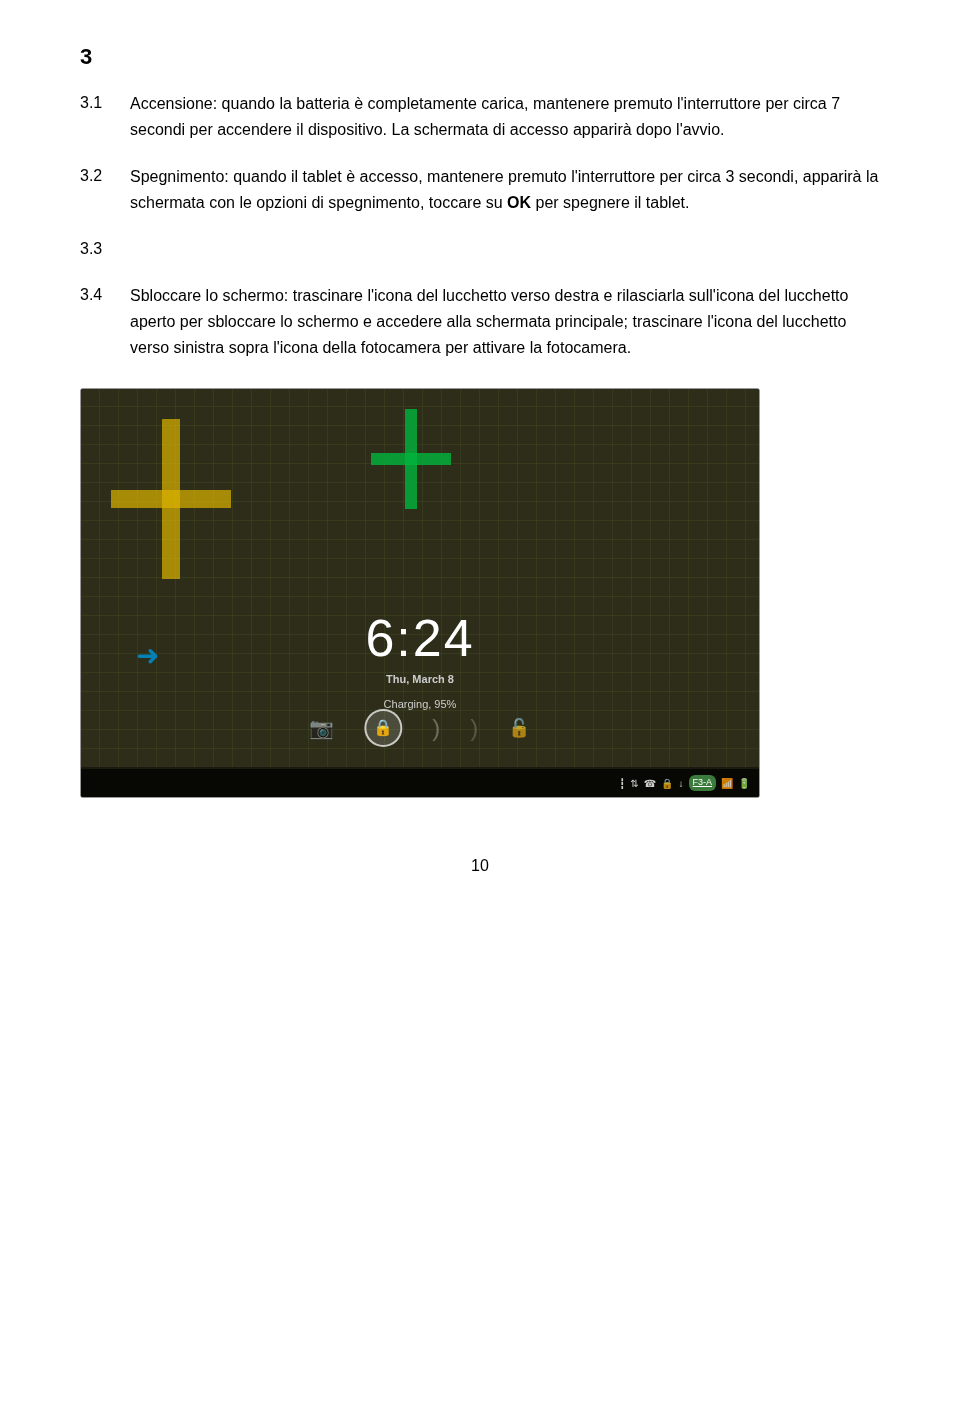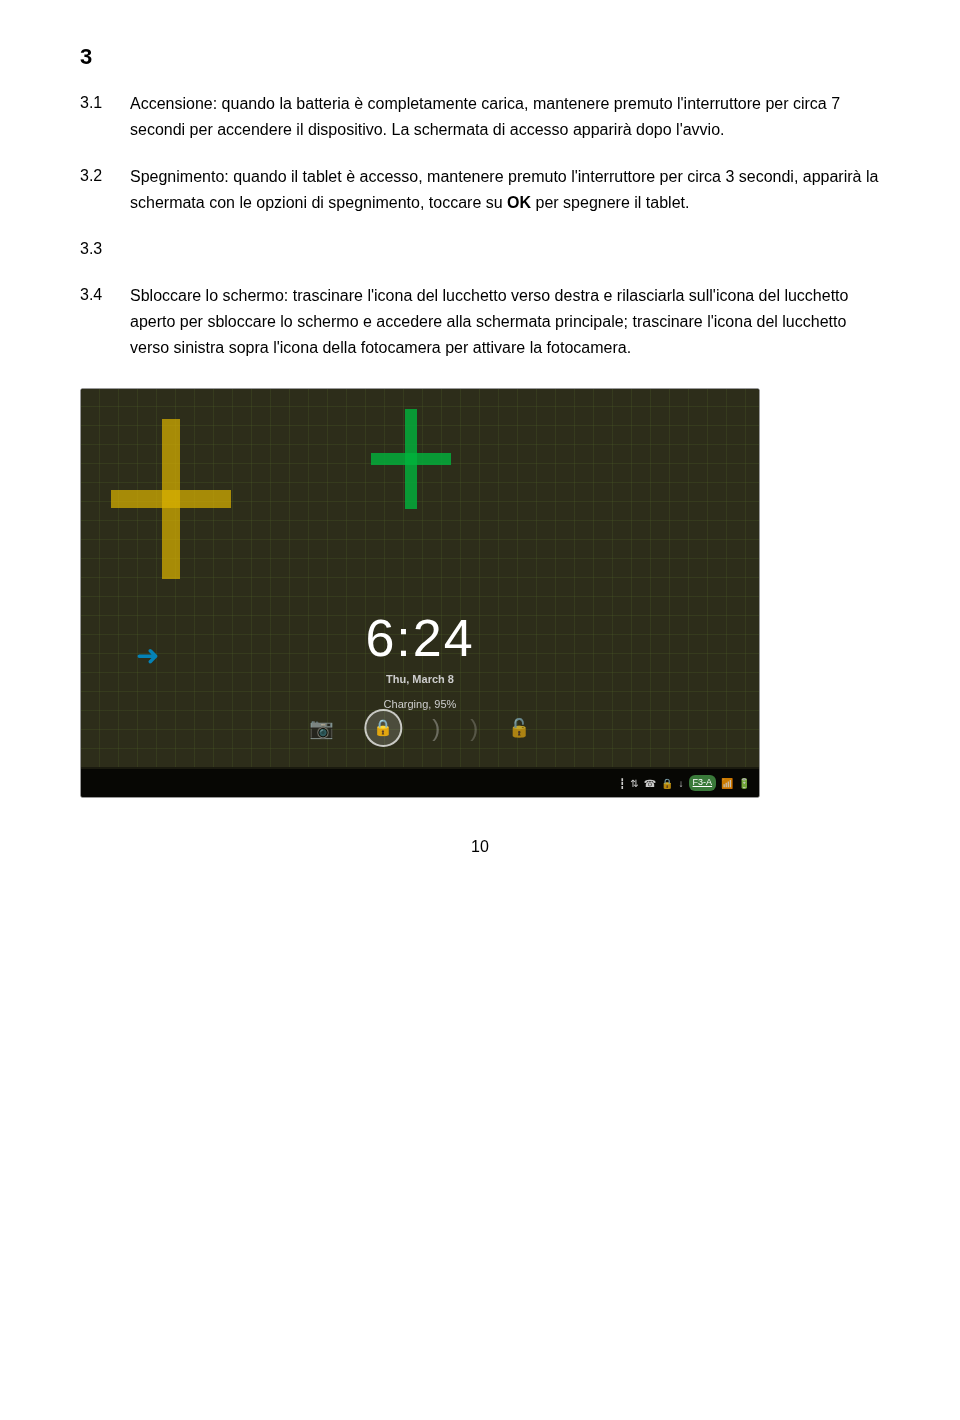--- a/index.html
+++ b/index.html
@@ -239,21 +239,21 @@
       color: #fff;
       font-size: 9px;
       padding: 1px 4px;
       border-radius: 6px;
       text-decoration: underline;
     }
 
     
     .page-number {
       text-align: center;
-      margin-top: 37px;
+      margin-top: 56px;
       font-size: 16px;
       color: #000;
     }
 
     .arrow-indicator {
       position: absolute;
       bottom: 120px;
       left: 55px;
       color: rgba(0,140,200,0.9);
       font-size: 28px;

